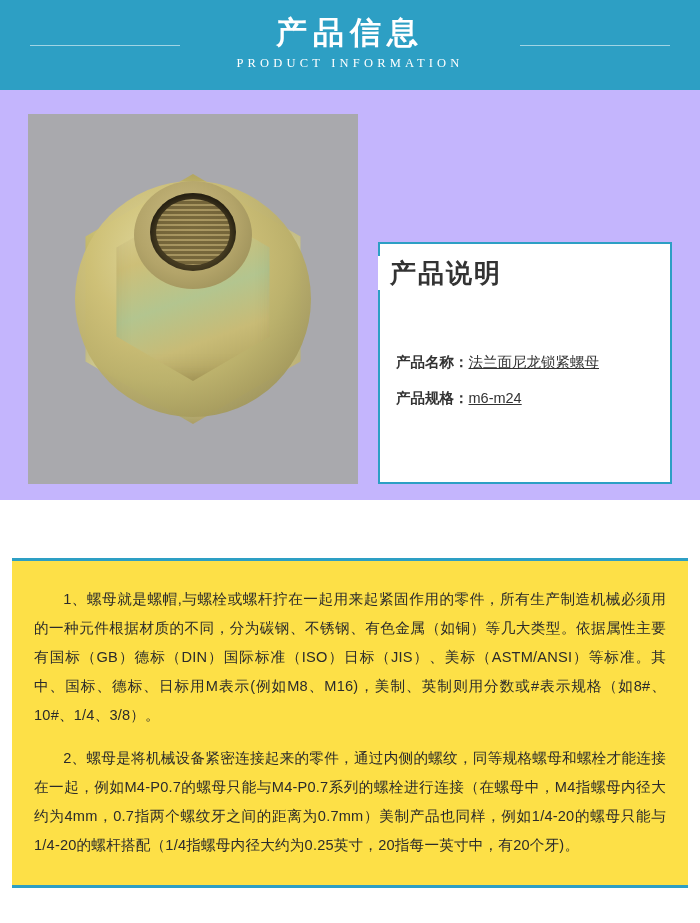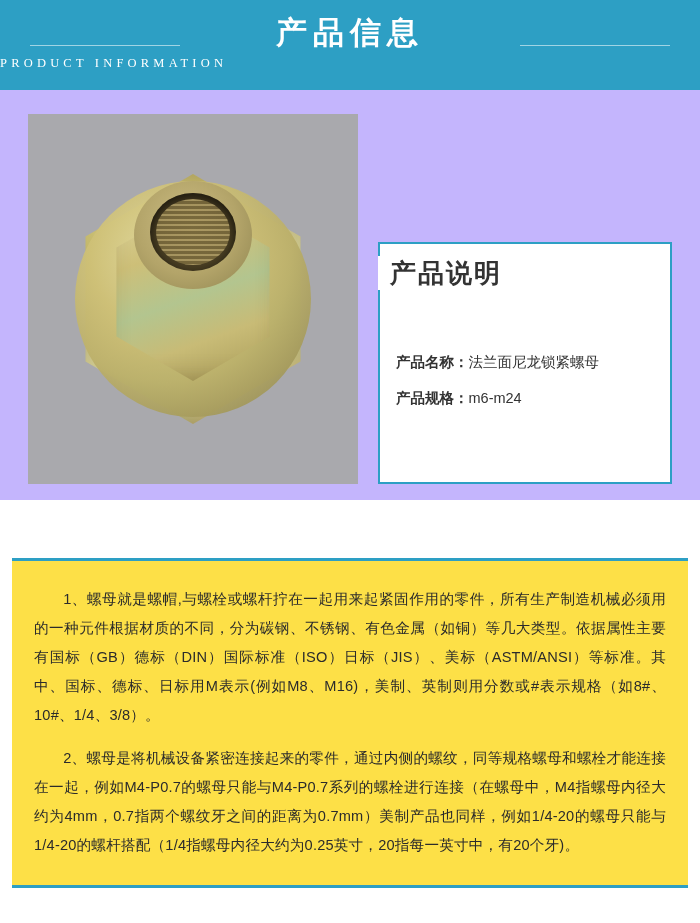--- a/index.html
+++ b/index.html
@@ -58,20 +58,21 @@
     font-size: 31px;
     font-weight: bold;
     letter-spacing: 6px;
     line-height: 38px;
   }
   .banner-sub {
     position: absolute;
     left: 0;
     top: 56px;
     width: 700px;
+    text-align: center;
     color: #ffffff;
     font-size: 12.5px;
     letter-spacing: 4.2px;
     font-family: "Liberation Serif", serif;
   }
 
   
   .product-section {
     position: absolute;
     left: 0;
@@ -201,21 +202,21 @@
     top: 254px;
     width: 270px;
   }
   .info-row {
     font-size: 14.5px;
     color: #333333;
     line-height: 36px;
     white-space: nowrap;
   }
   .info-row .k { font-weight: bold; }
-  .info-row .v { font-weight: normal; }
+  .info-row .v { font-weight: normal; text-decoration: underline; }
 
   
   .desc-section {
     position: absolute;
     left: 12px;
     top: 558px;
     width: 676px;
     height: 330px;
     background: #fde047;
     border-top: 3px solid #2d9fc4;

